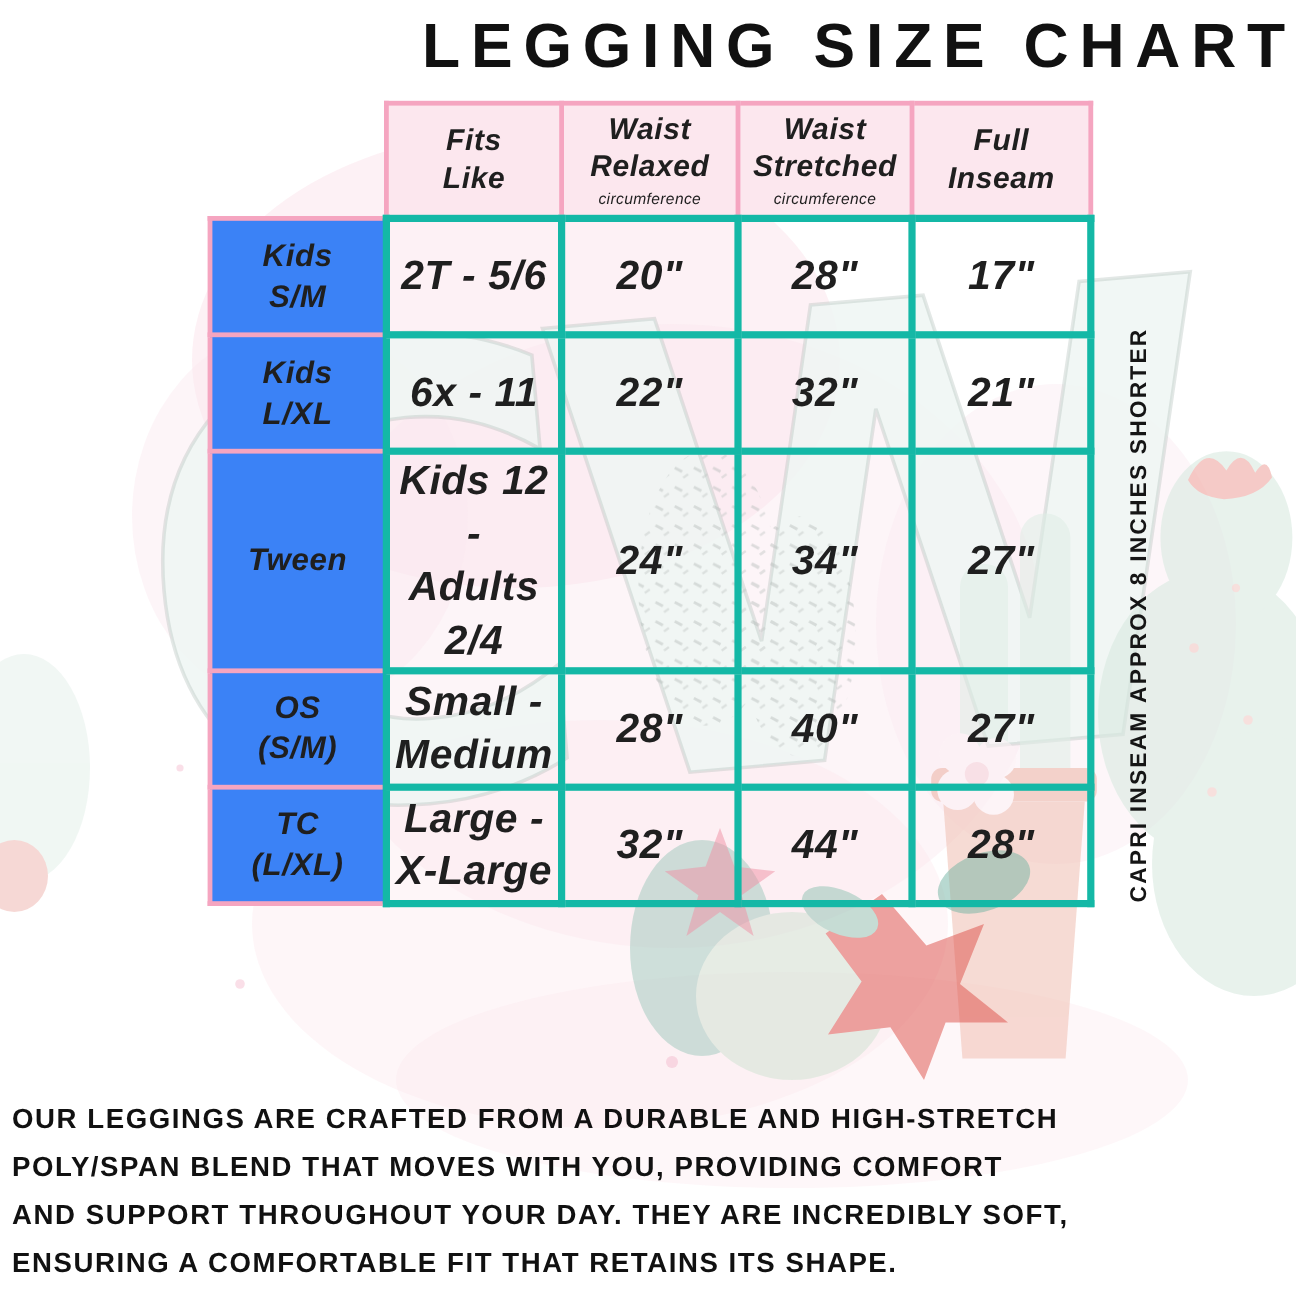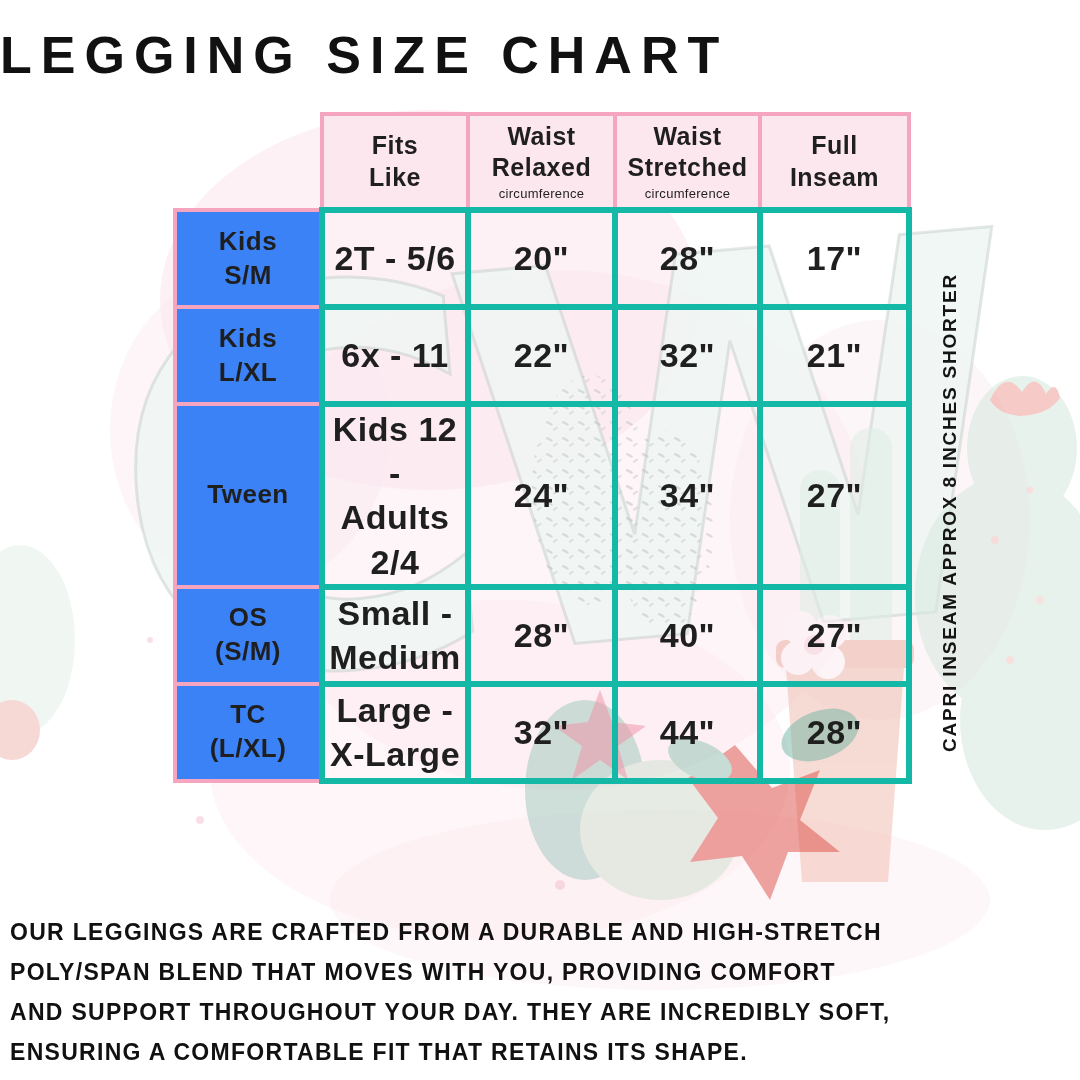--- a/index.html
+++ b/index.html
@@ -39,39 +39,40 @@
   .decor-svg {
     position: absolute;
     left: 0; top: 0;
     width: 1080px; height: 1080px;
     z-index: 2;
     pointer-events: none;
   }
   
   .title {
     position: absolute;
-    left: 0; top: 24px;
+    left: 0; top: 8px;
     width: 1080px;
     z-index: 4;
-    text-align: left;
+    text-align: right;
     font-size: 52px;
     font-weight: 700;
     letter-spacing: 9px;
     line-height: 62px;
     color: #111111;
   }
   
   table.chart {
     position: absolute;
     left: 173px;
-    top: 112px;
+    top: 84px;
     z-index: 3;
     border-collapse: collapse;
     table-layout: fixed;
     width: 734px;
+    font-style: italic;
   }
   table.chart td, table.chart th {
     text-align: center;
     vertical-align: middle;
     font-weight: 600;
     letter-spacing: 0.5px;
   }
   td.blank { border: none; background: transparent; }
   th.head {
     height: 96px;

